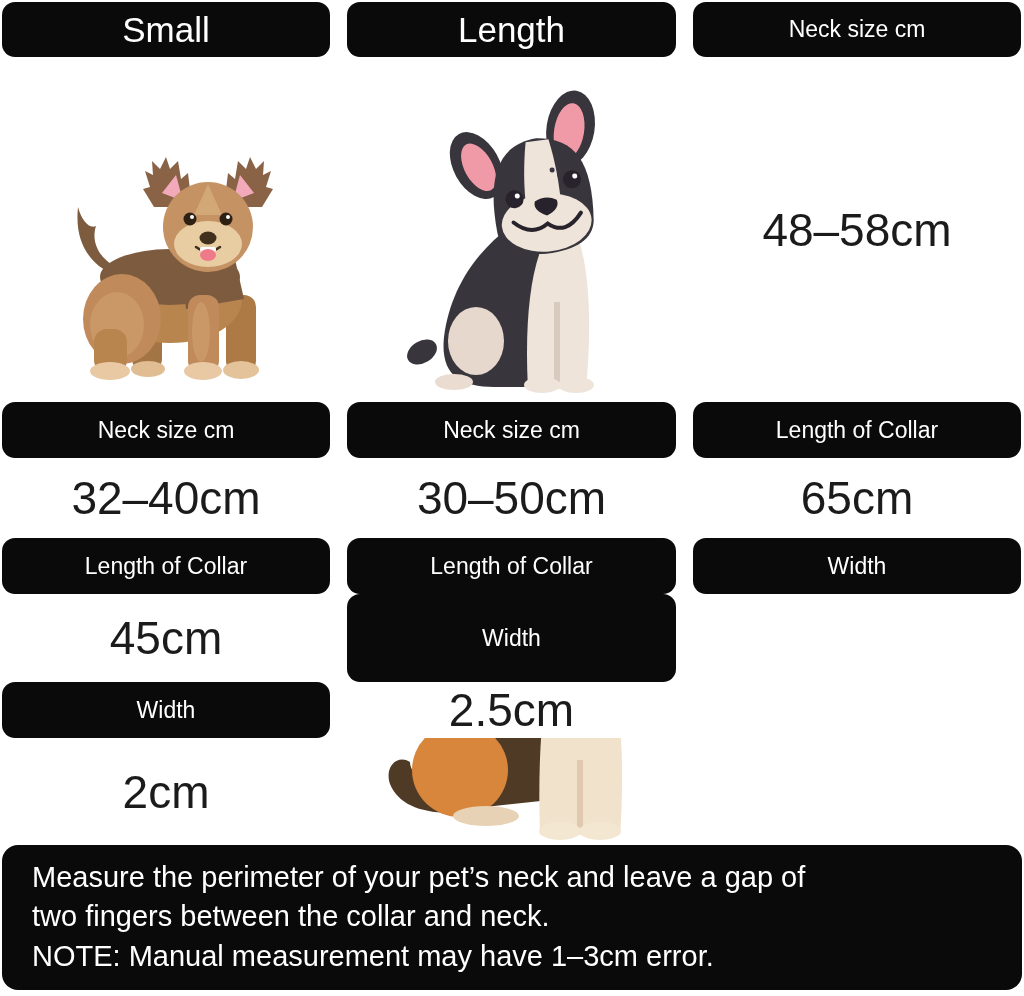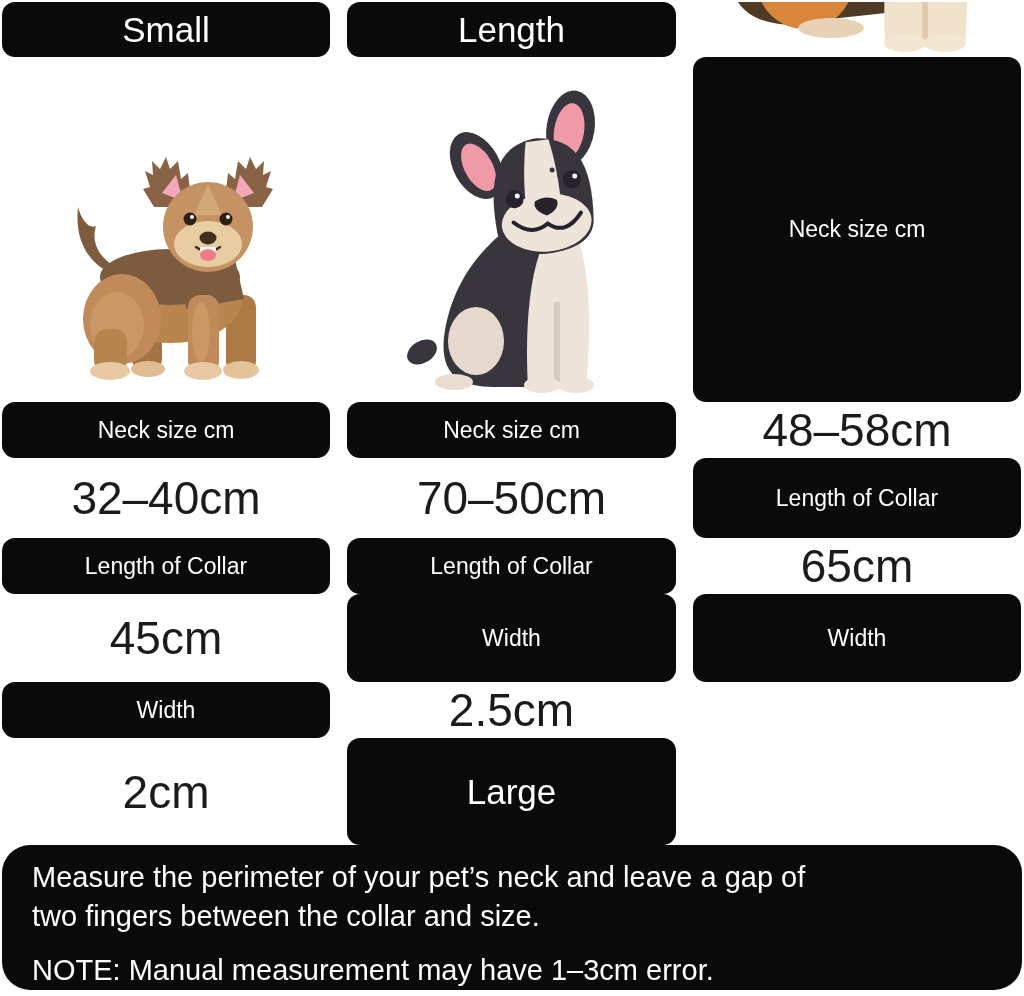--- a/index.html
+++ b/index.html
@@ -23,25 +23,25 @@
   .size-pill{font-size:35px;}
   .row-pill{font-size:23px;}
   .value{
     display:flex;align-items:center;justify-content:center;
     font-size:46px;color:#1b1b1b;
   }
   .dog{display:flex;align-items:flex-end;justify-content:center;overflow:hidden;}
   .dog svg{display:block;}
   .note{
     position:absolute;left:2px;top:845px;width:1020px;height:145px;
-    background:#0a0a0a;border-radius:28px;color:#ffffff;
+    background:#0a0a0a;border-radius:16px;color:#ffffff;
     box-sizing:border-box;padding:13px 30px 0 30px;
   }
   .note p{margin:0;font-size:29px;line-height:39px;}
-  .note p.second{margin-top:15px;}
+  .note p.second{margin-top:1px;}
 </style>
 </head>
 <body>
 
 <div class="page">
   <div class="grid">
 
     <div class="pill size-pill">
       <span>Small</span>
     </div>
@@ -120,32 +120,29 @@
           <circle cx="206" cy="114" r="2.5" fill="#3a3540"></circle>
           <circle cx="213" cy="120" r="2.5" fill="#3a3540"></circle>
           <path d="M186,144 Q197,138 208,144 Q211,153 197,159 Q183,153 186,144 Z" fill="#27222b"></path>
           <path d="M163,163 Q180,179 197,167 Q214,181 231,159" stroke="#27222b" stroke-width="4" fill="none" stroke-linecap="round"></path>
         </g>
       </svg>
     </div>
     <div class="pill row-pill">
       <span>Neck size cm</span>
     </div>
-    <div class="value">70–50cm</div>
+    <div class="value">30–50cm</div>
     <div class="pill row-pill">
       <span>Length of Collar</span>
     </div>
     <div class="pill row-pill">
       <span>Width</span>
     </div>
     <div class="value">2.5cm</div>
 
-    <div class="pill size-pill">
-      <span>Large</span>
-    </div>
     <div class="dog">
       <svg width="328" height="345" viewBox="0 0 328 345" aria-hidden="true">
         <path d="M152,304 C100,320 54,314 42,284 C36,266 50,254 62,262 C62,280 94,294 150,288 Z" fill="#4f3a26"></path>
         <path d="M174,138 C128,172 94,226 90,280 C89,302 103,311 128,308 L202,300 C192,248 197,190 216,144 C202,128 186,128 174,138 Z" fill="#4f3a26"></path>
         <ellipse cx="112" cy="270" rx="48" ry="47" fill="#d8863c"></ellipse>
         <ellipse cx="138" cy="316" rx="33" ry="10" fill="#e8d2b6"></ellipse>
         <path d="M214,128 C196,172 189,242 192,335 L272,335 C278,250 272,180 248,130 Z" fill="#f1e2cb"></path>
         <path d="M232,260 L232,333" stroke="#e0c9ae" stroke-width="6"></path>
         <ellipse cx="212" cy="331" rx="21" ry="9" fill="#f4e7d2"></ellipse>
         <ellipse cx="252" cy="331" rx="21" ry="9" fill="#f4e7d2"></ellipse>
@@ -176,17 +173,17 @@
     <div class="value">65cm</div>
     <div class="pill row-pill">
       <span>Width</span>
     </div>
 
   </div>
 
   <div class="note">
     <p>
         <span style="display:block;">Measure the perimeter of your pet’s neck and leave a gap of</span>
-        <span style="display:block;">two fingers between the collar and size.</span>
+        <span style="display:block;">two fingers between the collar and neck.</span>
       </p>
     <p class="second">NOTE: Manual measurement may have 1–3cm error.</p>
   </div>
 </div>
 
 </body></html>

